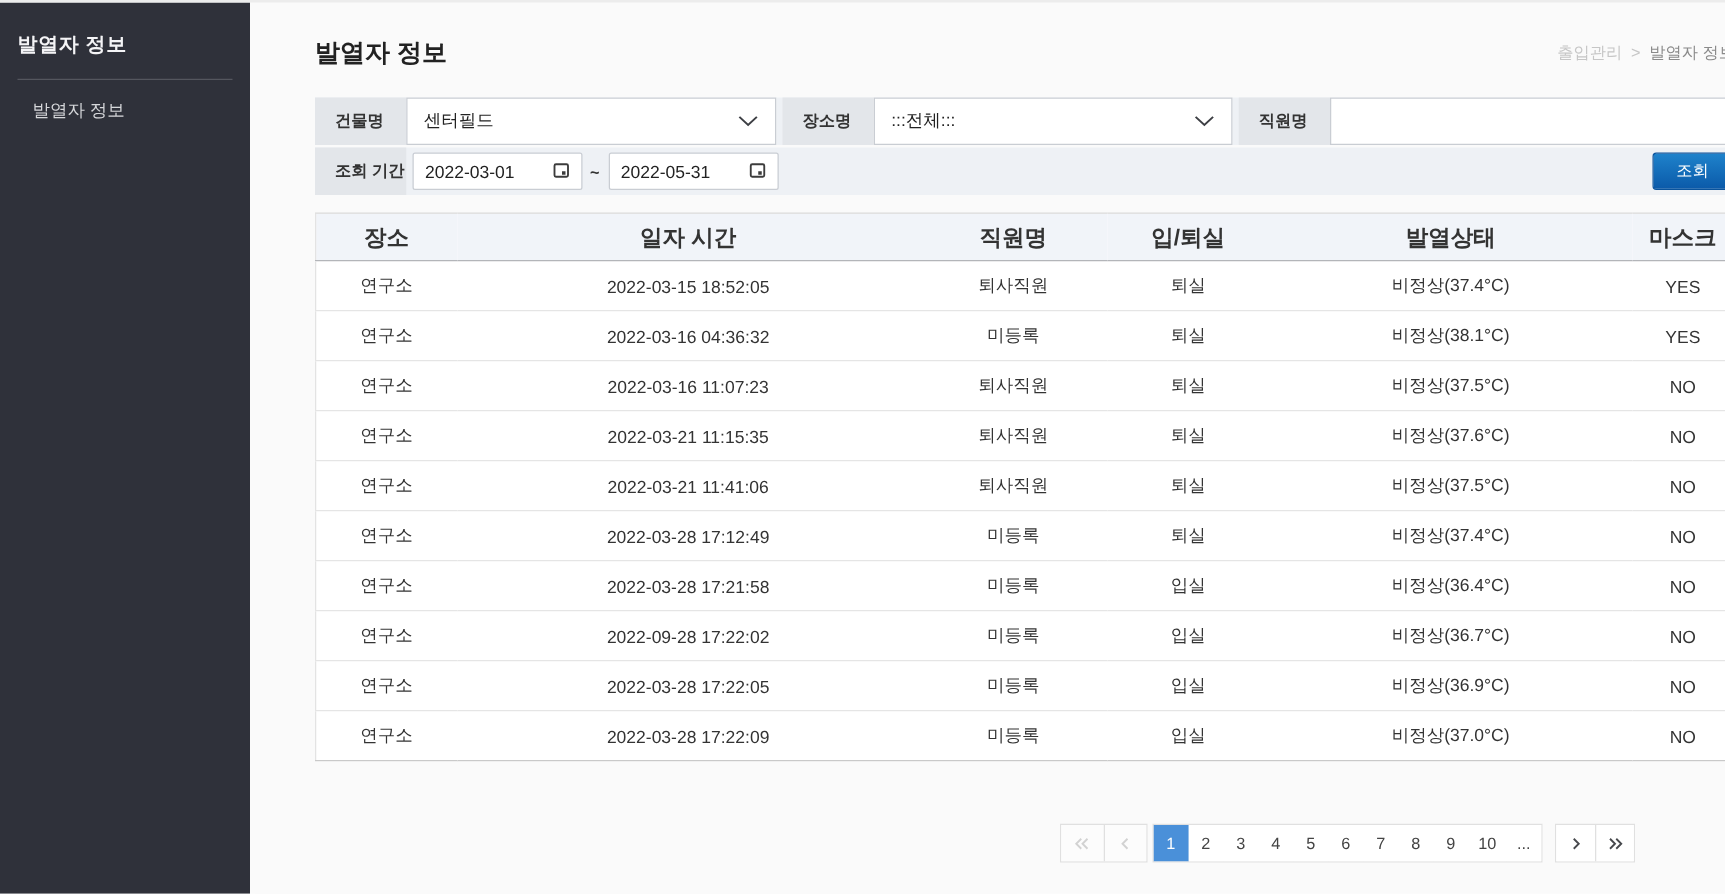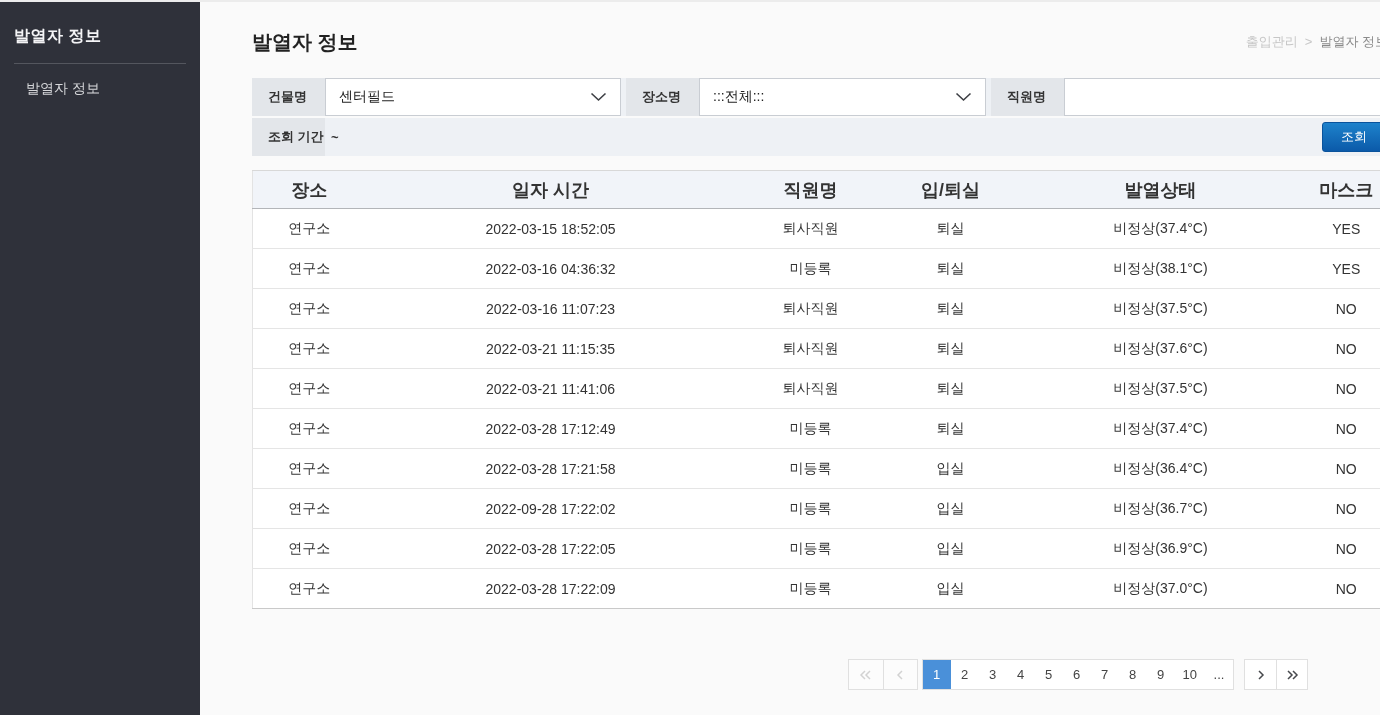--- a/index.html
+++ b/index.html
@@ -112,21 +112,39 @@
             <svg width="17" height="10" viewBox="0 0 17 10">
                 <path d="M1.5 1.5l7 6.5 7-6.5" fill="none" stroke="#3d3f44" stroke-width="1.6"></path>
               </svg>
           </span>
         </div>
         <div class="f-label ml">직원명</div>
         <input class="f-input" type="text" value="" style="">
       </div>
       <div class="f-row second">
         <div class="f-label">조회 기간</div>
+        <div class="f-date">
+          <span>2022-03-01</span>
+          <span>
+            <svg width="14" height="14" viewBox="0 0 14 14">
+                <rect x="1.6" y="2.4" width="10.8" height="10" rx="1.2" fill="none" stroke="#3c3c3c" stroke-width="1.5"></rect>
+                <rect x="7.6" y="8" width="2.8" height="2.8" fill="#3c3c3c"></rect>
+              </svg>
+          </span>
+        </div>
         <span class="tilde">~</span>
+        <div class="f-date">
+          <span>2022-05-31</span>
+          <span>
+            <svg width="14" height="14" viewBox="0 0 14 14">
+                <rect x="1.6" y="2.4" width="10.8" height="10" rx="1.2" fill="none" stroke="#3c3c3c" stroke-width="1.5"></rect>
+                <rect x="7.6" y="8" width="2.8" height="2.8" fill="#3c3c3c"></rect>
+              </svg>
+          </span>
+        </div>
         <div class="f-spacer"></div>
         <button class="search-btn">조회</button>
       </div>
     </section>
 
     <table class="grid">
       <colgroup>
         <col style="width:113px">
           <col style="width:370px">
           <col style="width:150px">

